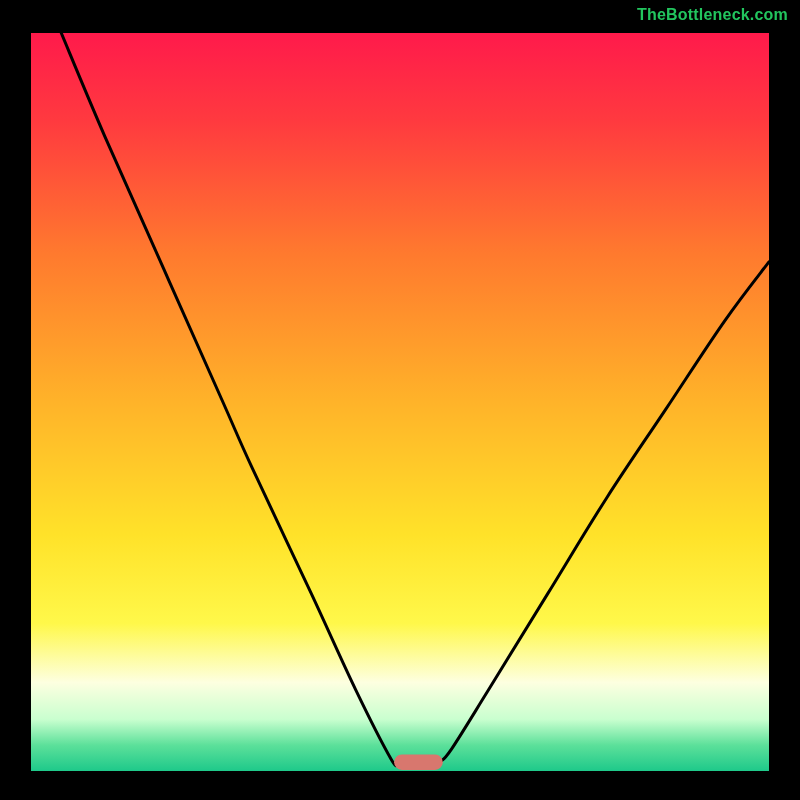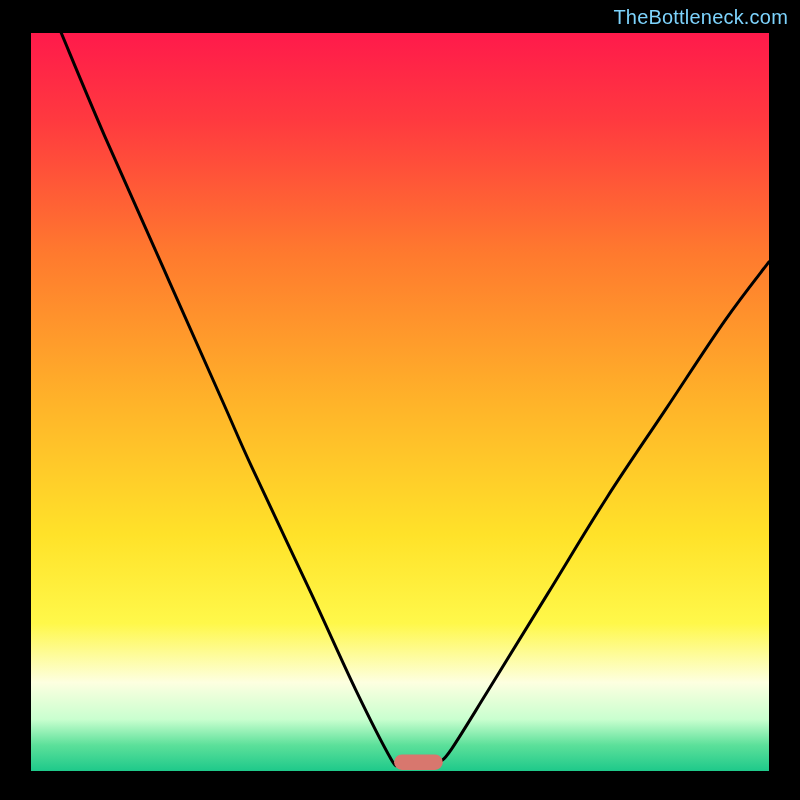--- a/index.html
+++ b/index.html
@@ -14,23 +14,23 @@
   .frame {
     position: relative;
     width: 800px;
     height: 800px;
     background: #000;
   }
   .watermark {
     position: absolute;
     top: 6px;
     right: 12px;
-    color: #7dd3fc;
-    font-size: 20px;
-    font-weight: 400;
+    color: #22c55e;
+    font-size: 16px;
+    font-weight: 700;
     letter-spacing: 0.2px;
     user-select: none;
   }
   svg {
     display: block;
   }
 </style>
 </head>
 <body>
 

